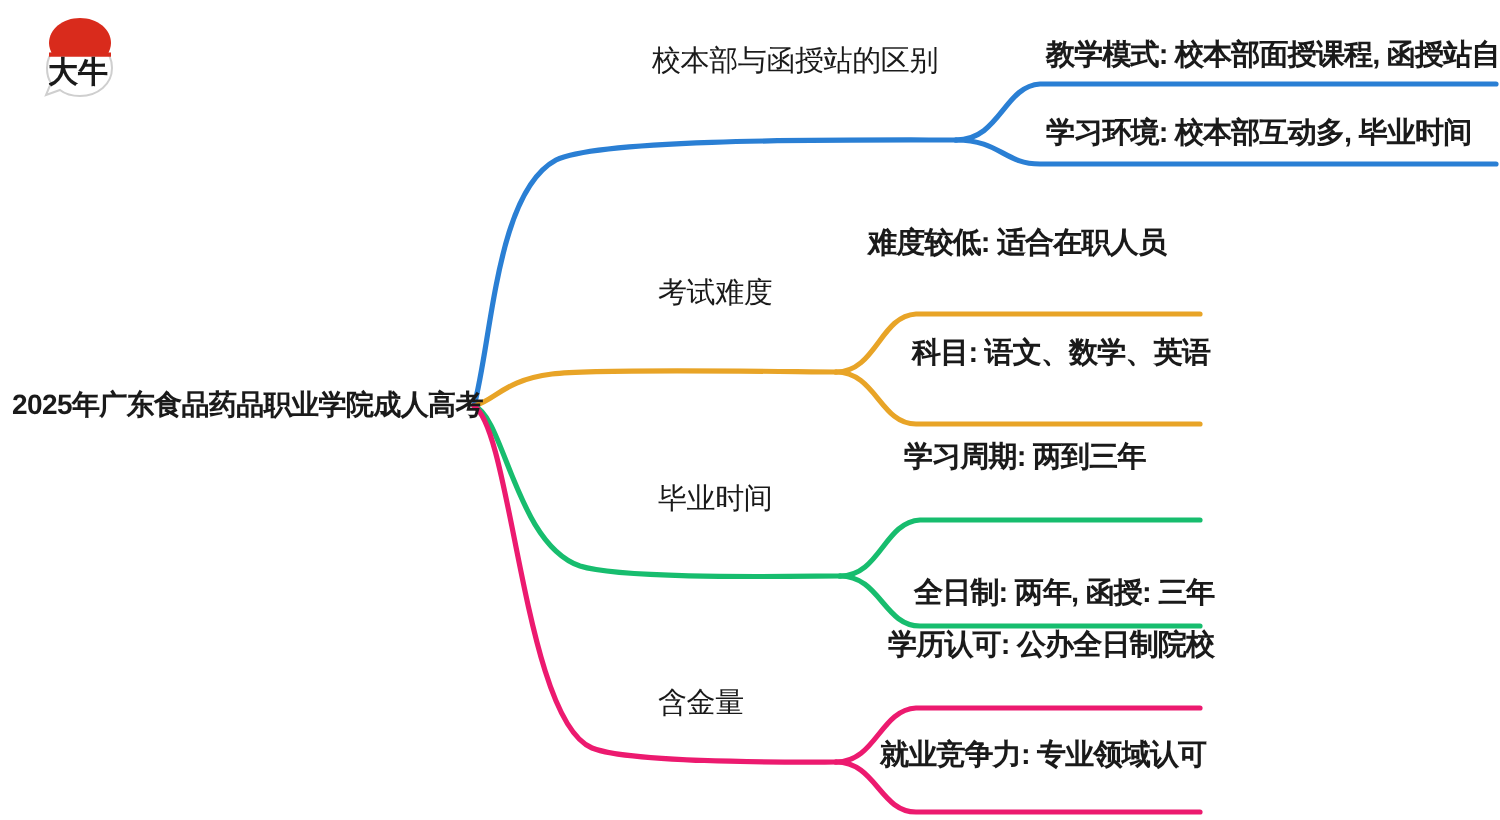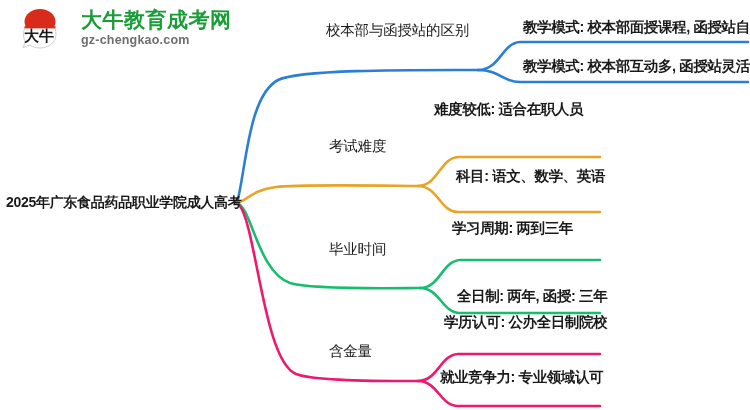--- a/index.html
+++ b/index.html
@@ -88,21 +88,21 @@
 
   
   .lbl-b0 { left: 326px; top: 21px; }
   .lbl-b1 { left: 329px; top: 137px; }
   .lbl-b2 { left: 329px; top: 240px; text-align: right; }
   .lbl-b3 { left: 329px; top: 342px; }
 
   
   .lf-0-0 { left: 523px; top: 18px; }
   .lf-0-1 { left: 523px; top: 57px; }
-  .lf-1-0 { left: 434px; top: 100px; }
+  .lf-1-0 { left: 434px; top: 112px; }
   .lf-1-1 { left: 456px; top: 167px; }
   .lf-2-0 { left: 452px; top: 219px; }
   .lf-2-1 { left: 457px; top: 267px; margin-top: 20px; }
   .lf-3-0 { left: 444px; top: 313px; }
   .lf-3-1 { left: 440px; top: 368px; }
 </style>
 </head>
 <body>
 
 <svg id="mindmap-canvas" viewBox="0 0 750 410" xmlns="http://www.w3.org/2000/svg">
@@ -134,35 +134,31 @@
 
 <div class="logo-block">
   <div class="logo-mark">
     <svg width="44" height="44" viewBox="0 0 44 44" xmlns="http://www.w3.org/2000/svg">
       <path d="M38 28 C38 36 31 42 22 42 C18 42 14.5 41 12 39 L5 41.5 L7.5 35.5 C6 33.3 5.5 30.8 5.5 28 C5.5 20 12 14 22 14 C32 14 38 20 38 28 Z" fill="#ffffff" stroke="#cfcfcf" stroke-width="1"></path>
       <path d="M6.5 15.5 C6.5 8.6 13.4 3 22 3 C30.6 3 37.5 8.6 37.5 15.5 C37.5 17.6 36.8 19.6 35.6 21.3 L8.4 21.3 C7.2 19.6 6.5 17.6 6.5 15.5 Z" fill="#d92b1c"></path>
       <path d="M6.5 20.2 L37.5 20.2 L37.5 22.4 L6.5 22.4 Z" fill="#d92b1c"></path>
       <text x="21" y="35" text-anchor="middle" font-family="'Liberation Sans', sans-serif" font-size="15" font-weight="bold" fill="#1a1a1a">大牛</text>
     </svg>
   </div>
-  <div class="logo-text-group">
-    <div class="logo-title">大牛教育成考网</div>
-    <div class="logo-sub">gz-chengkao.com</div>
-  </div>
 </div>
 
 <div class="node-text root-label">2025年广东食品药品职业学院成人高考</div>
 
 <div class="node-text branch-label lbl-b0">校本部与函授站的区别</div>
 <div class="node-text branch-label lbl-b1">考试难度</div>
 <div class="node-text branch-label lbl-b2">毕业时间</div>
 <div class="node-text branch-label lbl-b3">含金量</div>
 
 <div class="node-text leaf-label lf-0-0">教学模式: 校本部面授课程, 函授站自学</div>
-<div class="node-text leaf-label lf-0-1">教学模式: 校本部互动多, 函授站灵活</div>
+<div class="node-text leaf-label lf-0-1">学习环境: 校本部互动多, 毕业时间</div>
 
 <div class="node-text leaf-label lf-1-0">难度较低: 适合在职人员</div>
 <div class="node-text leaf-label lf-1-1">科目: 语文、数学、英语</div>
 
 <div class="node-text leaf-label lf-2-0">学习周期: 两到三年</div>
 <div class="node-text leaf-label lf-2-1">全日制: 两年, 函授: 三年</div>
 
 <div class="node-text leaf-label lf-3-0">学历认可: 公办全日制院校</div>
 <div class="node-text leaf-label lf-3-1">就业竞争力: 专业领域认可</div>
 

